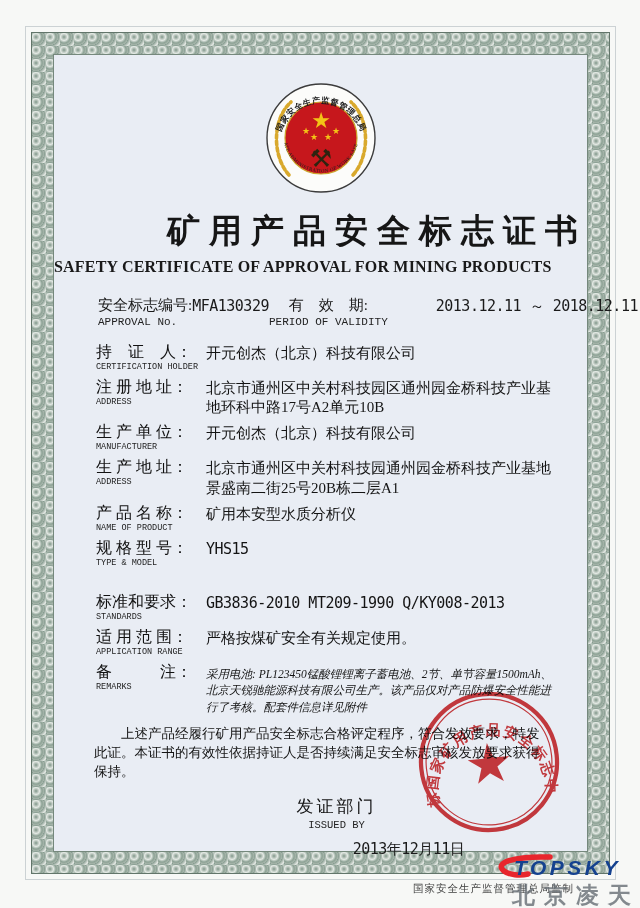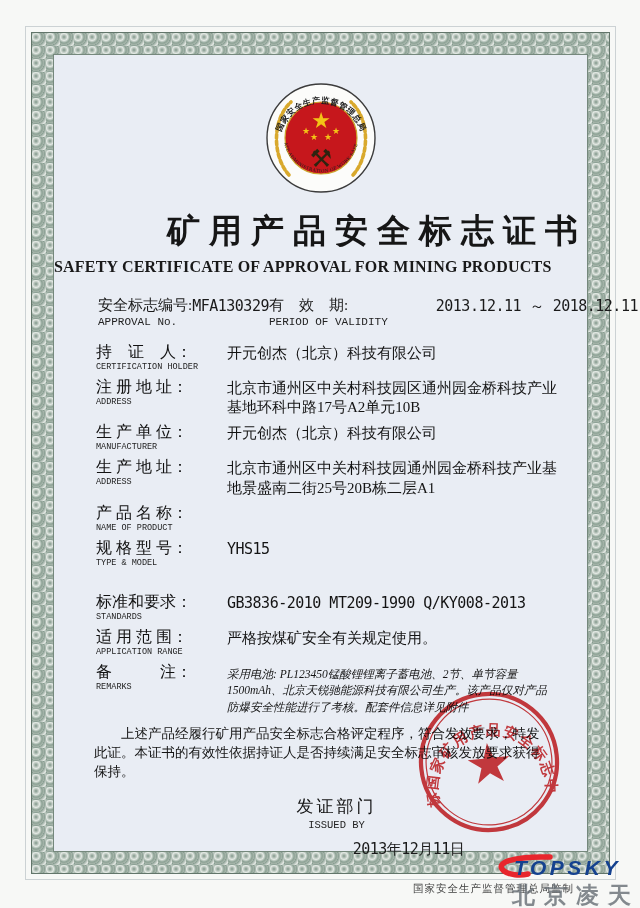--- a/index.html
+++ b/index.html
@@ -59,29 +59,29 @@
     margin-top:4px; 
     font-size:16px; font-weight:bold; letter-spacing:.2px; color:#191919;
   }
   
   .ap-row {
     display:flex; margin:20px 36px 0 44px;
   }
   .ap-group { display:flex; }
   .ap-group.right { margin-left:auto;gap:48px; }
   .ap-labelcol { display:flex; flex-direction:column; }
-  .ap-zh { font-size:15px; white-space:nowrap; }
+  .ap-zh { font-size:15px; white-space:nowrap;text-align:center; }
   .ap-en { font-size:11px; font-family:"Liberation Mono", monospace; color:#222; margin-top:1px; white-space:nowrap; }
   .ap-val {
     font-size:15px; font-family:"DejaVu Sans Mono", monospace;
     padding-top:1px; white-space:nowrap; letter-spacing:-0.5px;
   }
   
   .fields { margin:14px 30px 0 42px; position:relative; z-index:3; }
-  .field { display:flex; margin-bottom:5px;gap:21px; }
+  .field { display:flex; margin-bottom:5px; }
   .flabel { width:110px; flex:none; }
   .flabel .zh { font-size:16px; white-space:nowrap; color:#111; }
   .flabel .en { font-size:8.5px; font-family:"Liberation Mono", monospace; color:#222; margin-top:-1px; white-space:nowrap; }
   .fvalue { width:380px; font-size:15px; line-height:1.28; padding-top:2px; color:#141414; }
   .fvalue.mono { font-family:"DejaVu Sans Mono", monospace; letter-spacing:-0.5px; }
   .specs { margin-top:24px; }
   .fvalue.small { font-size:11.5px; line-height:1.45; padding-top:4px; font-style:italic; }
   
   .declaration {
     margin:8px 42px 0 40px; font-size:13.5px; line-height:1.42;
@@ -334,20 +334,21 @@
             <div class="zh">生 产 地 址：</div>
             <div class="en">ADDRESS</div>
           </div>
         <div class="fvalue">北京市通州区中关村科技园通州园金桥科技产业基地景盛南二街25号20B栋二层A1</div>
       </div>
       <div class="field">
         <div class="flabel">
             <div class="zh">产 品 名 称：</div>
             <div class="en">NAME OF PRODUCT</div>
           </div>
+        <div class="fvalue">矿用本安型水质分析仪</div>
       </div>
       <div class="field">
         <div class="flabel">
             <div class="zh">规 格 型 号：</div>
             <div class="en">TYPE &amp; MODEL</div>
           </div>
         <div class="fvalue mono">YHS15</div>
       </div>
 
       <div class="specs">

